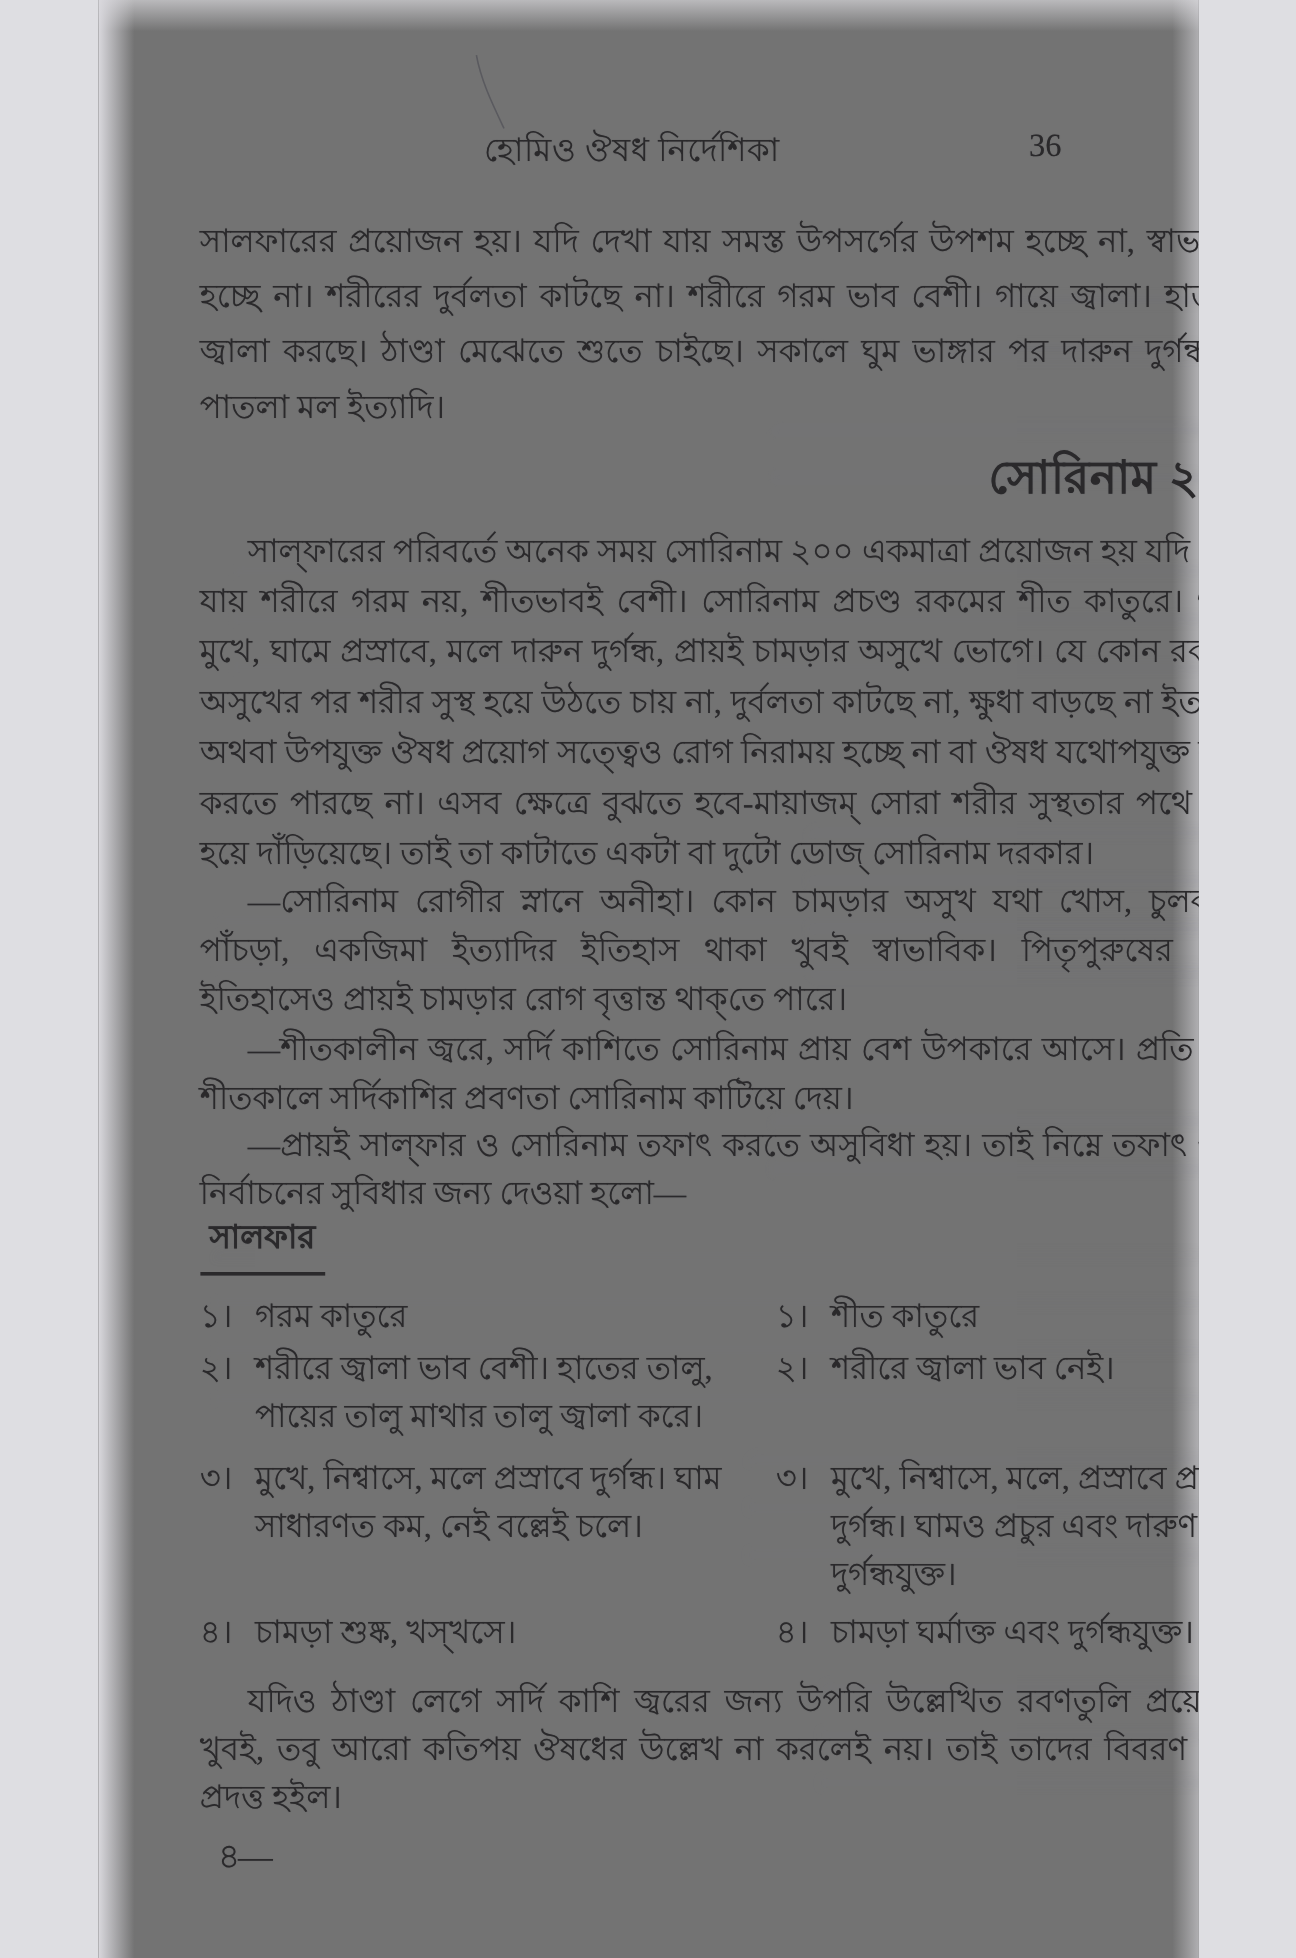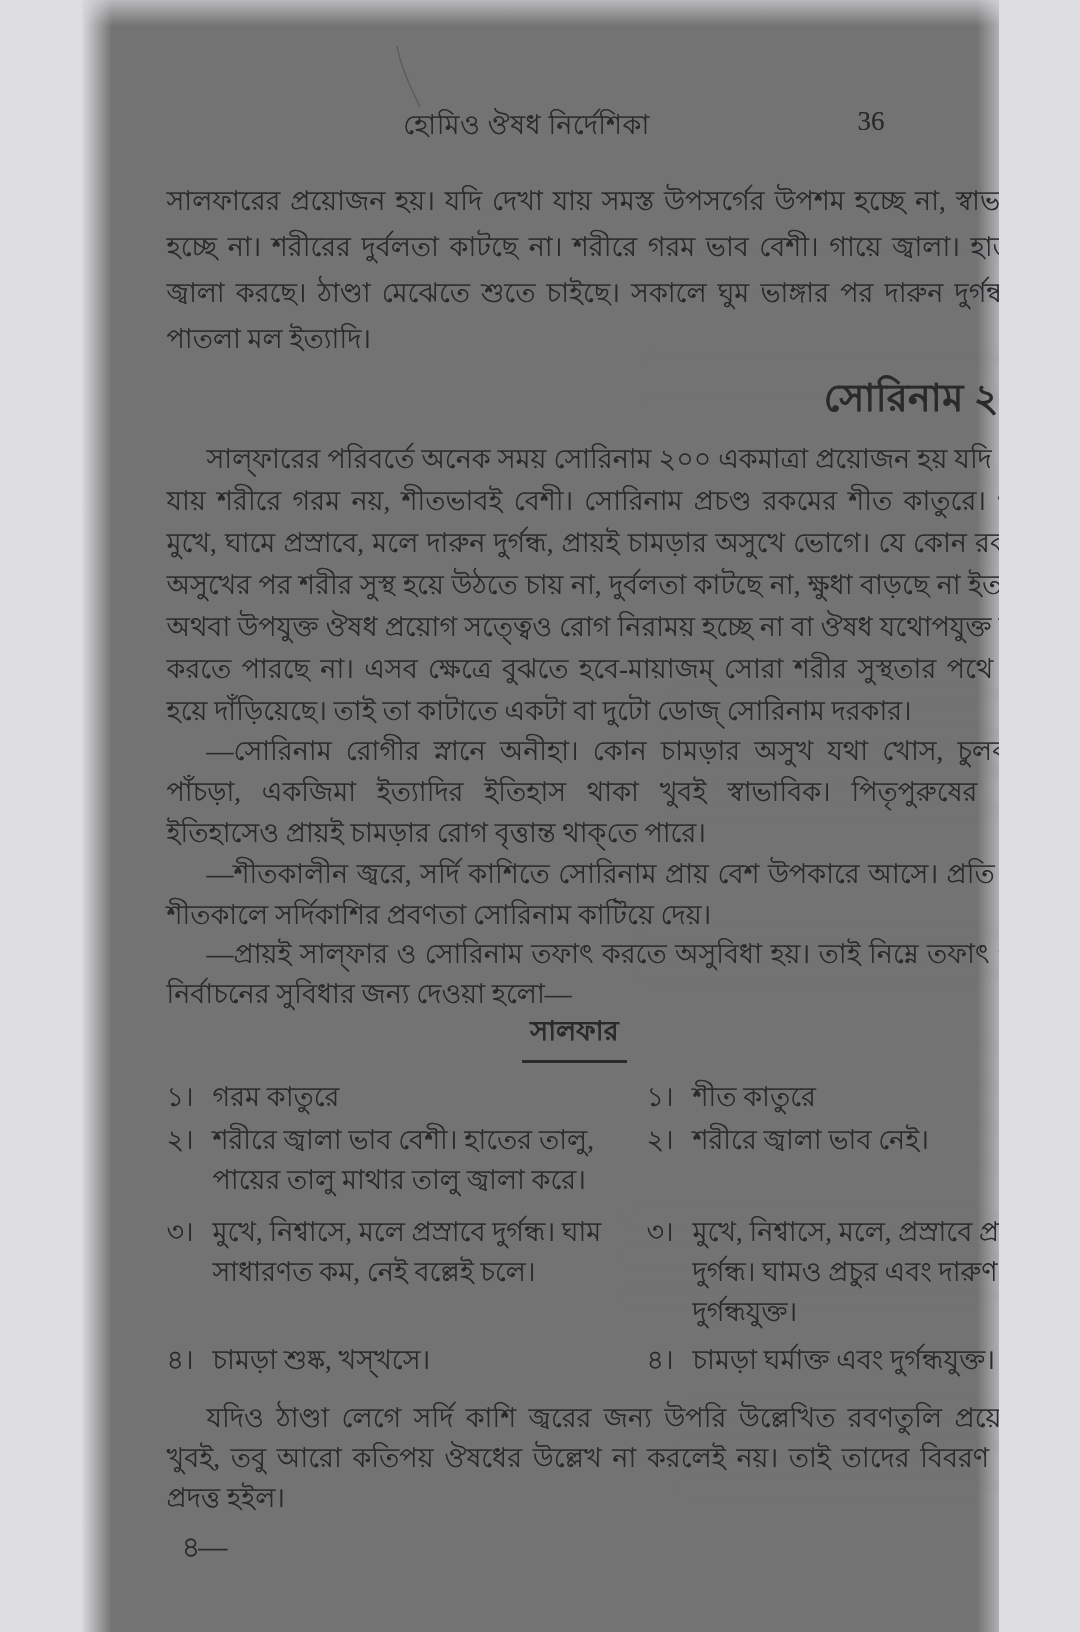--- a/index.html
+++ b/index.html
@@ -29,21 +29,21 @@
   .just{text-align:justify;text-justify:inter-word;}
   .indent{text-indent:40px;}
   #p1{top:178px;line-height:46px;}
   #h2{top:368px;font-size:38px;font-weight:bold;letter-spacing:.5px;text-align:right;}
   #p2{top:438px;line-height:42px;}
   #p3{top:731px;line-height:41px;}
   #p4{top:854px;line-height:41px;}
   #p5{top:934px;line-height:40px;}
   #cmp{top:1010px;}
   .cmp-headers{display:flex;margin-bottom:14px;}
-  .ch{font-weight:bold;text-align:right;font-size:27px;}
+  .ch{font-weight:bold;text-align:left;font-size:27px;}
   .ch-l{width:460px;margin-right:20px;}
   .ch-r{flex:1;}
   .ch span{display:inline-block;border-bottom:3px solid #2a292b;padding:0 8px 5px;}
   .row{display:flex;align-items:flex-start;}
   .cell-l{width:460px;margin-right:20px;}
   .cell-r{flex:1;}
   .item{display:flex;line-height:40px;}
   .inum{flex:none;width:46px;}
   .itxt{flex:1;}
   .row-1{margin-bottom:3px;}

